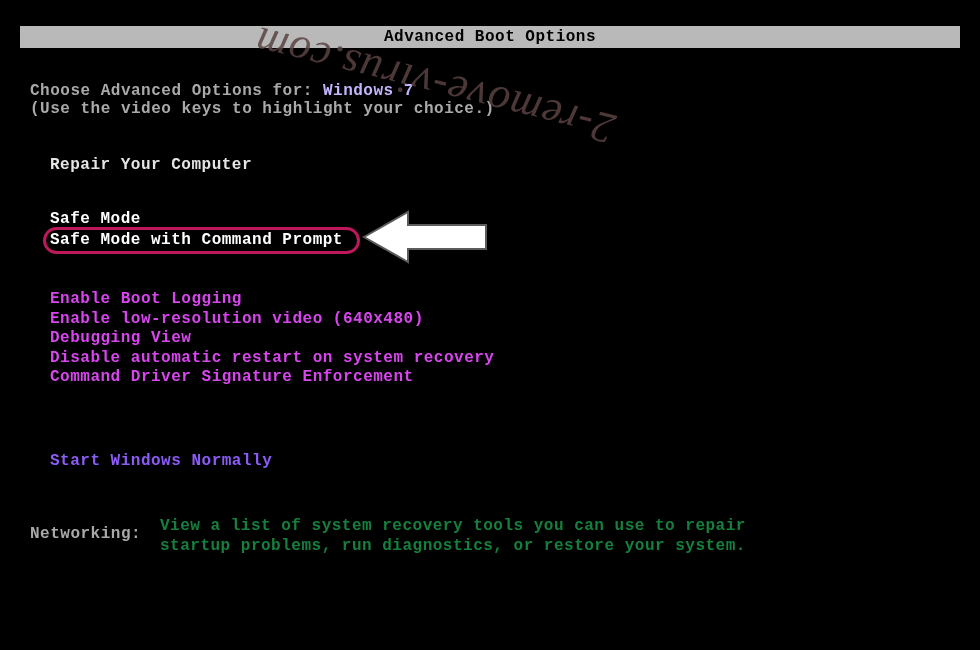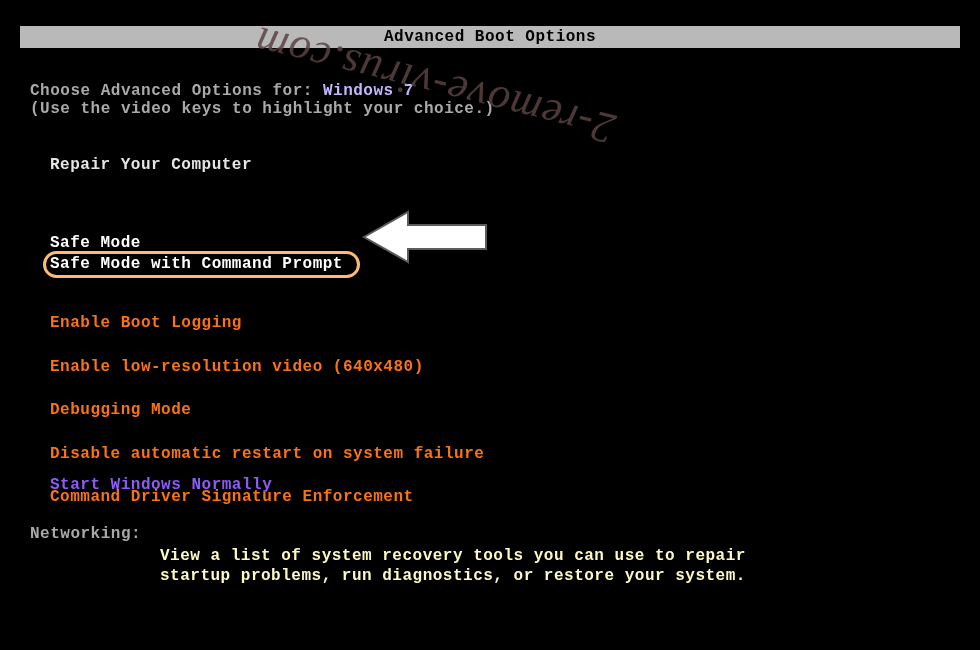--- a/index.html
+++ b/index.html
@@ -40,49 +40,49 @@
     position:absolute;
     top:156px;left:50px;
     color:#e5e5e5;
   }
   .menu{
     position:absolute;
     top:210px;left:50px;
     color:#fff;
     line-height:19.5px;
   }
-  .menu-item{white-space:pre;margin-top:24px;}
+  .menu-item{white-space:pre;}
   .menu-item.selected{
     display:inline-block;
-    border:3px solid #fdba74;
+    border:3px solid #be185d;
     border-radius:14px;
     padding:1px 14px 1px 4px;
     margin-left:-7px;
     margin-top:-3px;
     margin-bottom:-3px;
     position:relative;
   }
   .group2{
     position:absolute;
     top:290px;left:50px;
-    color:#f97316;line-height:19.5px;
+    color:#d946ef;line-height:19.5px;
   }
   .group3{
     position:absolute;
     top:452px;left:50px;
     color:#8b5cf6;
   }
   .desc-label{
     position:absolute;
     top:525px;left:30px;
   }
   .desc-text{
     position:absolute;
-    top:546px;left:160px;
-    color:#fef9c3;line-height:20px;
+    top:516px;left:160px;
+    color:#15803d;line-height:20px;
   }
   .footerbar{
     position:absolute;
     bottom:22px;left:20px;right:20px;
     height:22px;
     background:#b9b9b9;
     color:#000;
     line-height:22px;
     font-weight:bold;
   }
@@ -127,22 +127,22 @@
   <div class="repair">Repair Your Computer</div>
 
   <div class="menu">
     <div class="menu-item">Safe Mode</div>
     <div class="menu-item selected">Safe Mode with Command Prompt</div>
   </div>
 
   <div class="group2">
     <div class="menu-item">Enable Boot Logging</div>
     <div class="menu-item">Enable low-resolution video (640x480)</div>
-    <div class="menu-item">Debugging Mode</div>
-    <div class="menu-item">Disable automatic restart on system failure</div>
+    <div class="menu-item">Debugging View</div>
+    <div class="menu-item">Disable automatic restart on system recovery</div>
     <div class="menu-item">Command Driver Signature Enforcement</div>
   </div>
 
   <div class="group3 menu-item">Start Windows Normally</div>
 
   <div class="desc-label">Networking:</div>
   <div class="desc-text">
     <div>View a list of system recovery tools you can use to repair</div>
     <div>startup problems, run diagnostics, or restore your system.</div>
   </div>

